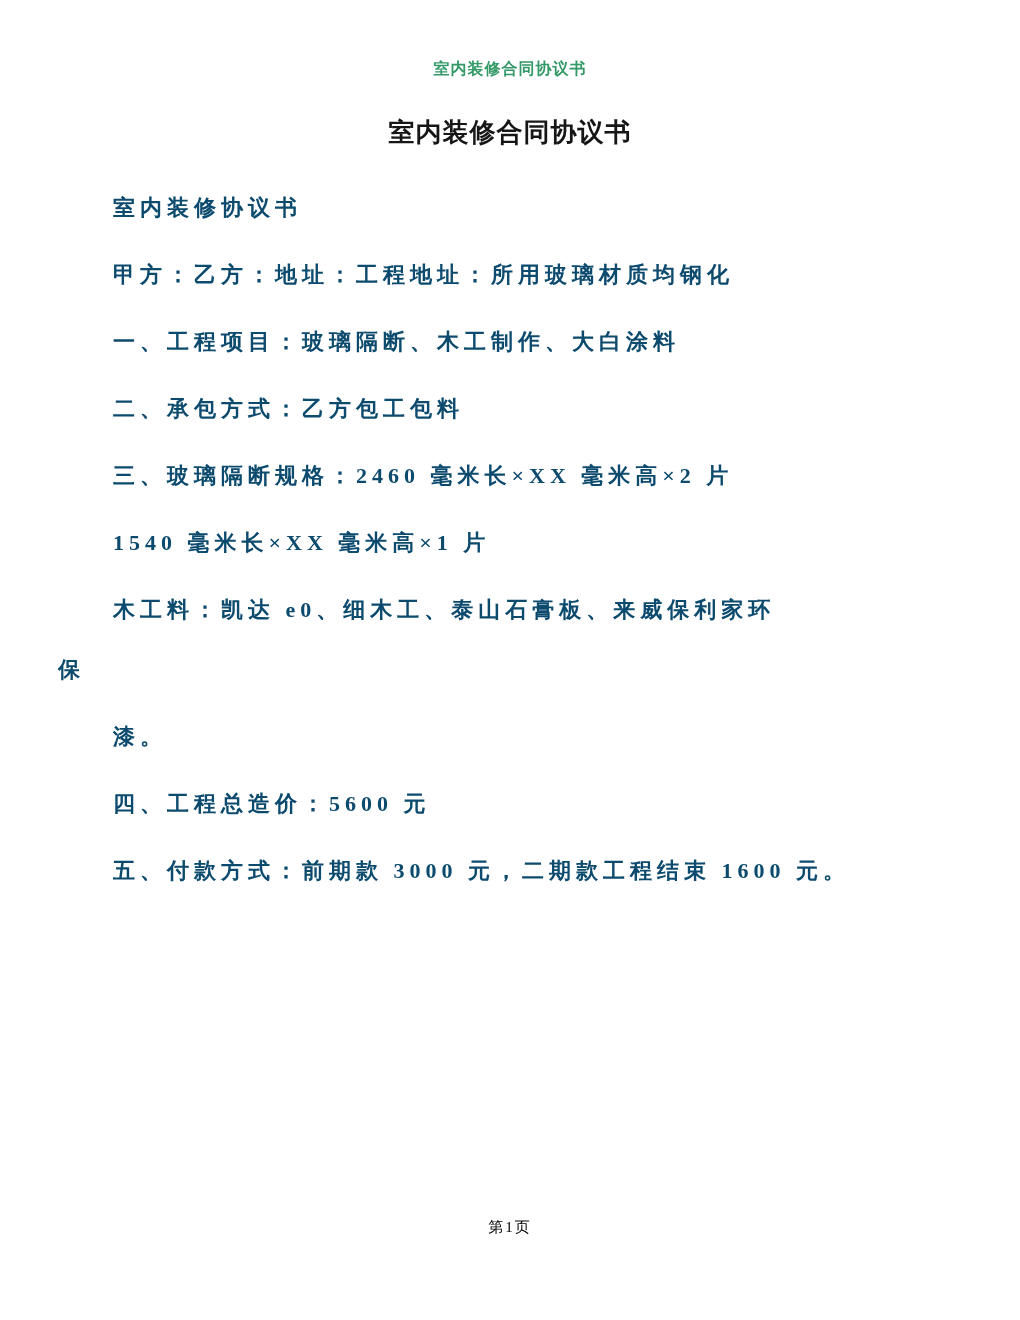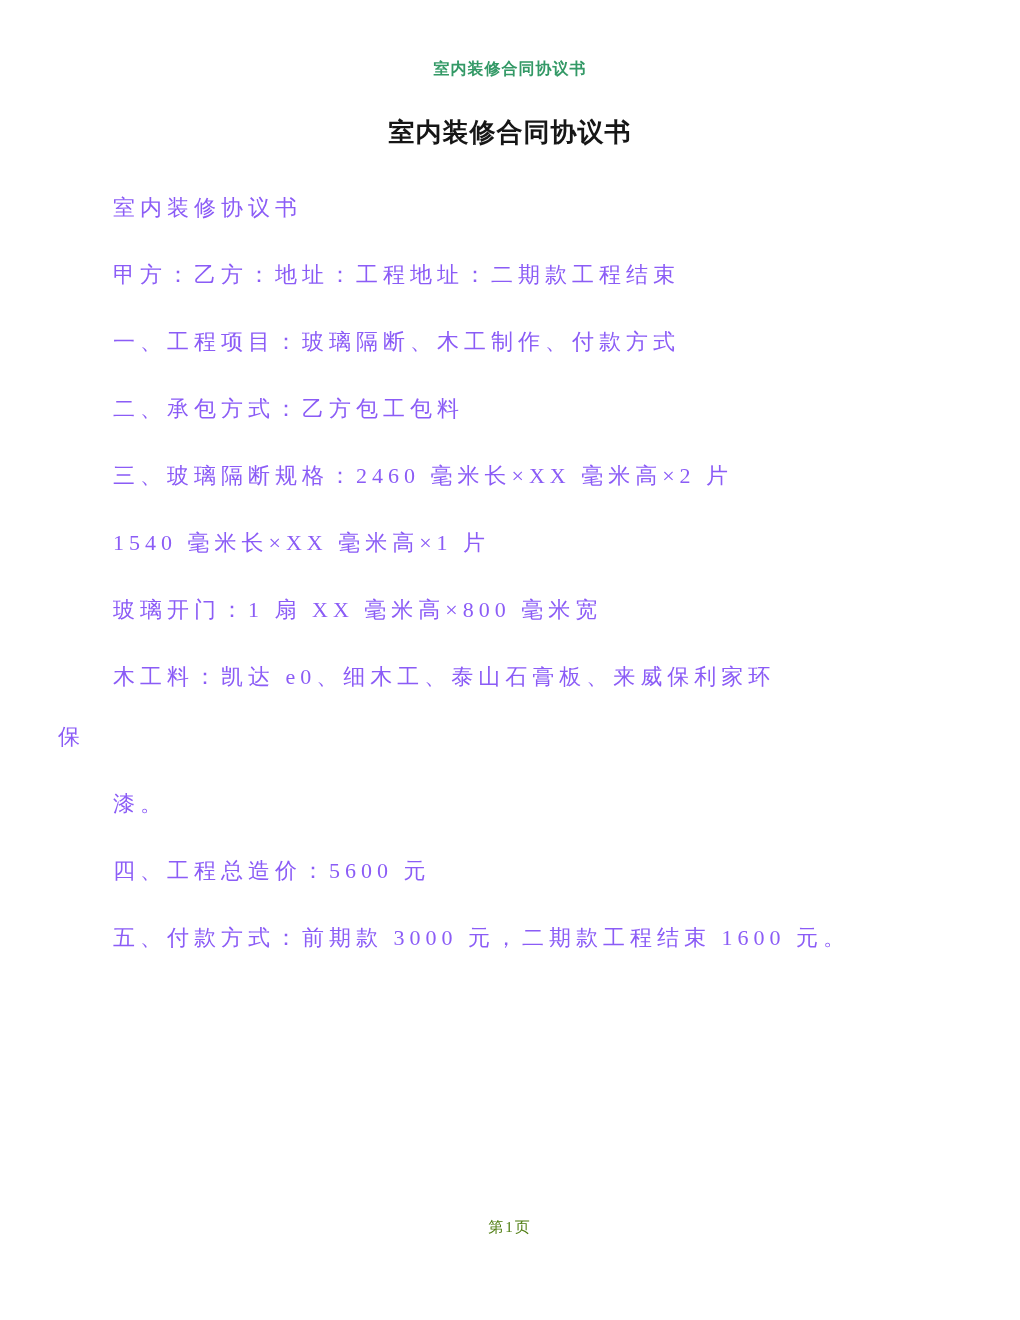--- a/index.html
+++ b/index.html
@@ -30,21 +30,22 @@
     text-align: center;
     font-size: 26px;
     line-height: 32px;
     letter-spacing: 1px;
     font-weight: bold;
     color: #161616;
   }
   .content {
     margin-top: 29px;
     padding-right: 125px;
-    color: #8b5cf6;
+    color: #0c4a6e;
+    font-weight: bold;
   }
   .content p {
     margin: 0 0 7px 0;
     font-size: 22px;
     line-height: 60px;
     letter-spacing: 5px;
     text-indent: 55px;
     white-space: nowrap;
   }
   .content p.cont {
@@ -52,40 +53,39 @@
     text-indent: 0;
   }
   .page-footer {
     position: absolute;
     top: 1218px;
     left: 0;
     right: 0;
     text-align: center;
     font-size: 15px;
     letter-spacing: 2px;
-    color: #4d7c0f;
+    color: #000000;
   }
 </style>
 </head>
 <body>
 
 <div class="page">
 
   <div class="running-header">室内装修合同协议书</div>
 
   <h1 class="doc-title">室内装修合同协议书</h1>
 
   <div class="content">
     <p>室内装修协议书</p>
-    <p>甲方：乙方：地址：工程地址：二期款工程结束</p>
-    <p>一、工程项目：玻璃隔断、木工制作、付款方式</p>
+    <p>甲方：乙方：地址：工程地址：所用玻璃材质均钢化</p>
+    <p>一、工程项目：玻璃隔断、木工制作、大白涂料</p>
     <p>二、承包方式：乙方包工包料</p>
     <p>三、玻璃隔断规格：2460 毫米长×XX 毫米高×2 片</p>
     <p>1540 毫米长×XX 毫米高×1 片</p>
-    <p>玻璃开门：1 扇 XX 毫米高×800 毫米宽</p>
     <p>木工料：凯达 e0、细木工、泰山石膏板、来威保利家环</p>
     <p class="cont">保</p>
     <p>漆。</p>
     <p>四、工程总造价：5600 元</p>
     <p>五、付款方式：前期款 3000 元，二期款工程结束 1600 元。</p>
   </div>
 
   <div class="page-footer">第1页</div>
 
 </div>

